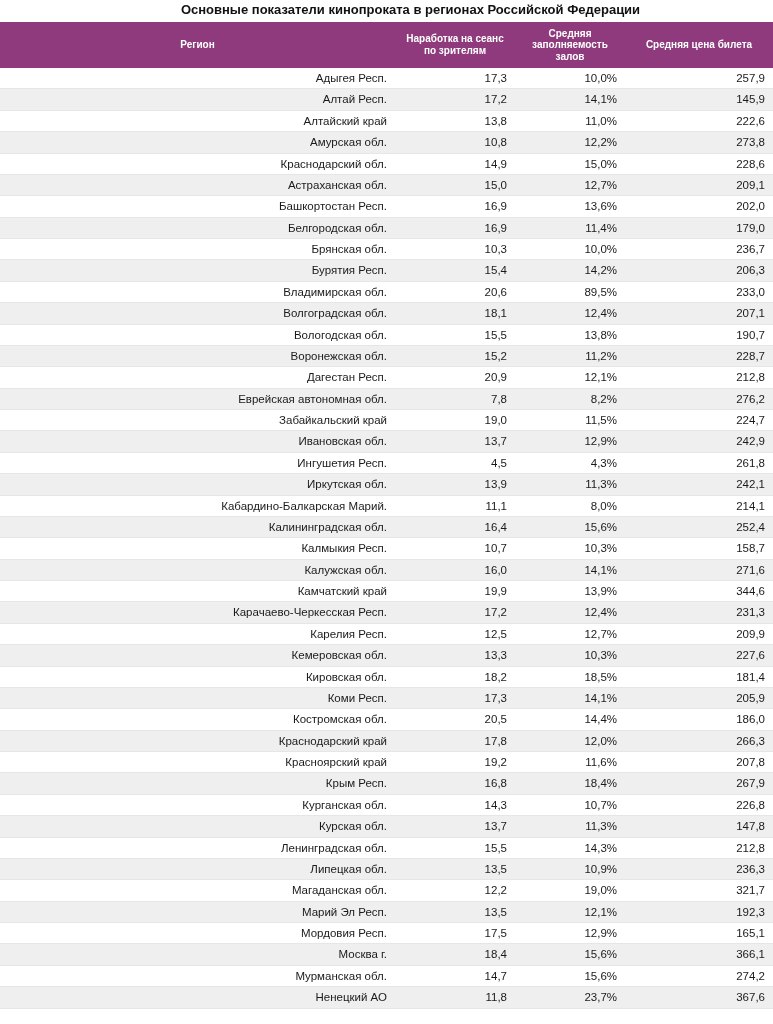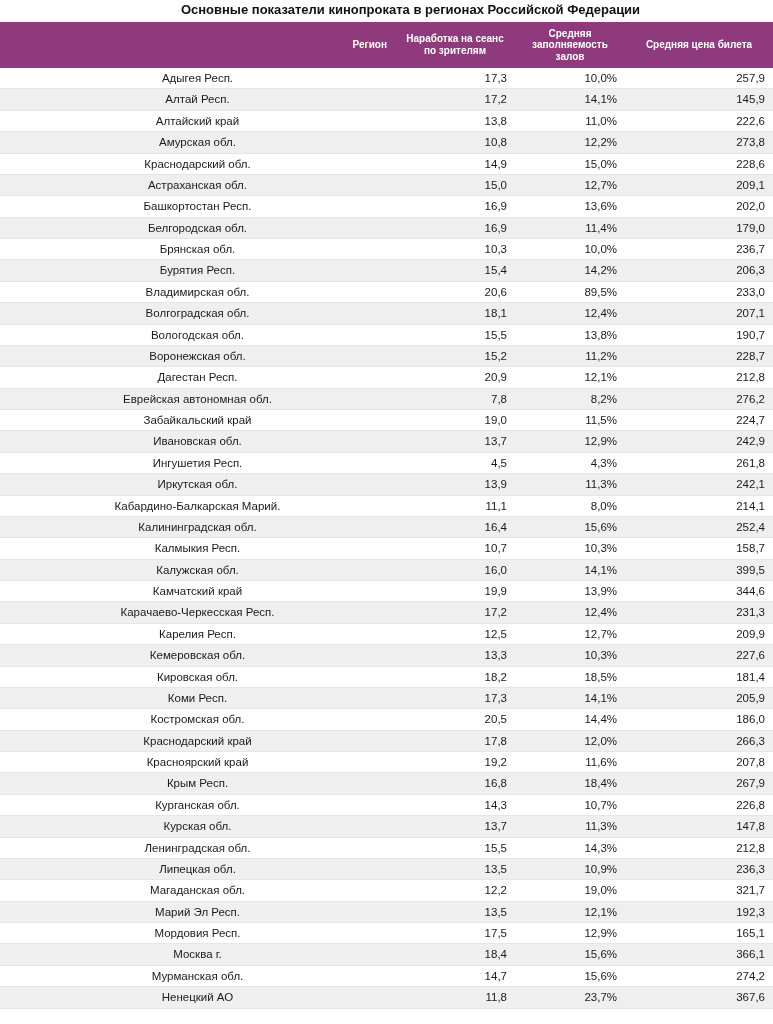--- a/index.html
+++ b/index.html
@@ -36,21 +36,21 @@
     background: #8e3a7c;
     color: #ffffff;
     font-size: 10px;
     font-weight: bold;
     padding: 6px 8px;
     vertical-align: middle;
     line-height: 1.15;
     border: none;
   }
   table.data thead th.region-head {
-    text-align: right;
+    text-align: center;
     vertical-align: middle;
     margin-left: 8px;
   }
   table.data thead th.num-head {
     text-align: center;
   }
   col.c-region { width: 395px; }
   col.c-metric1 { width: 120px; }
   col.c-metric2 { width: 110px; }
   col.c-metric3 { width: 148px; }
@@ -63,21 +63,21 @@
     overflow: hidden;
     text-overflow: ellipsis;
   }
   table.data tbody tr:nth-child(even) td {
     background: #efefef;
   }
   table.data tbody tr:nth-child(odd) td {
     background: #ffffff;
   }
   td.region {
-    text-align: center;
+    text-align: right;
     color: #1a1a1a;
     margin-top: 48px;
   }
   td.num {
     text-align: right;
     padding-right: 14px;
     color: #1a1a1a;
     font-variant-numeric: tabular-nums;
   }
 </style>
@@ -239,21 +239,21 @@
         <tr>
           <td class="region">Калмыкия Респ.</td>
           <td class="num">10,7</td>
           <td class="num">10,3%</td>
           <td class="num">158,7</td>
         </tr>
         <tr>
           <td class="region">Калужская обл.</td>
           <td class="num">16,0</td>
           <td class="num">14,1%</td>
-          <td class="num">399,5</td>
+          <td class="num">271,6</td>
         </tr>
         <tr>
           <td class="region">Камчатский край</td>
           <td class="num">19,9</td>
           <td class="num">13,9%</td>
           <td class="num">344,6</td>
         </tr>
         <tr>
           <td class="region">Карачаево-Черкесская Респ.</td>
           <td class="num">17,2</td>

